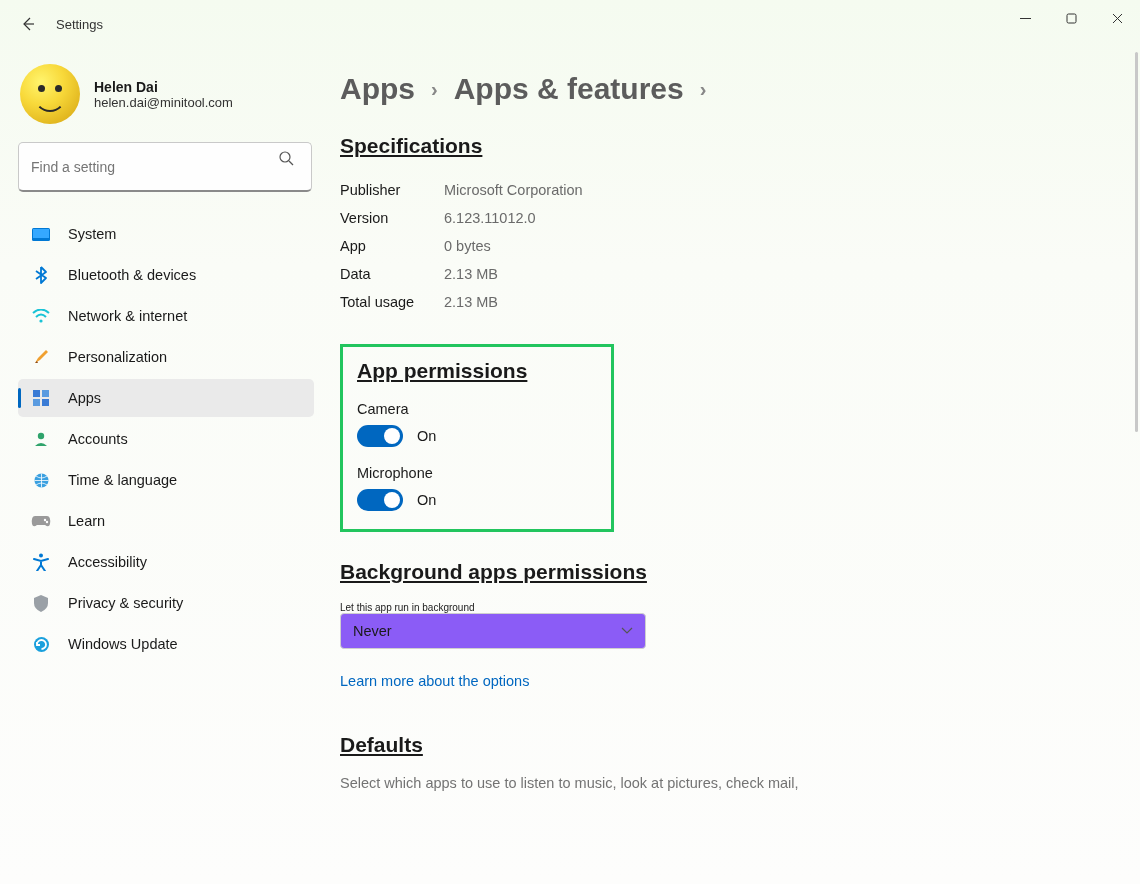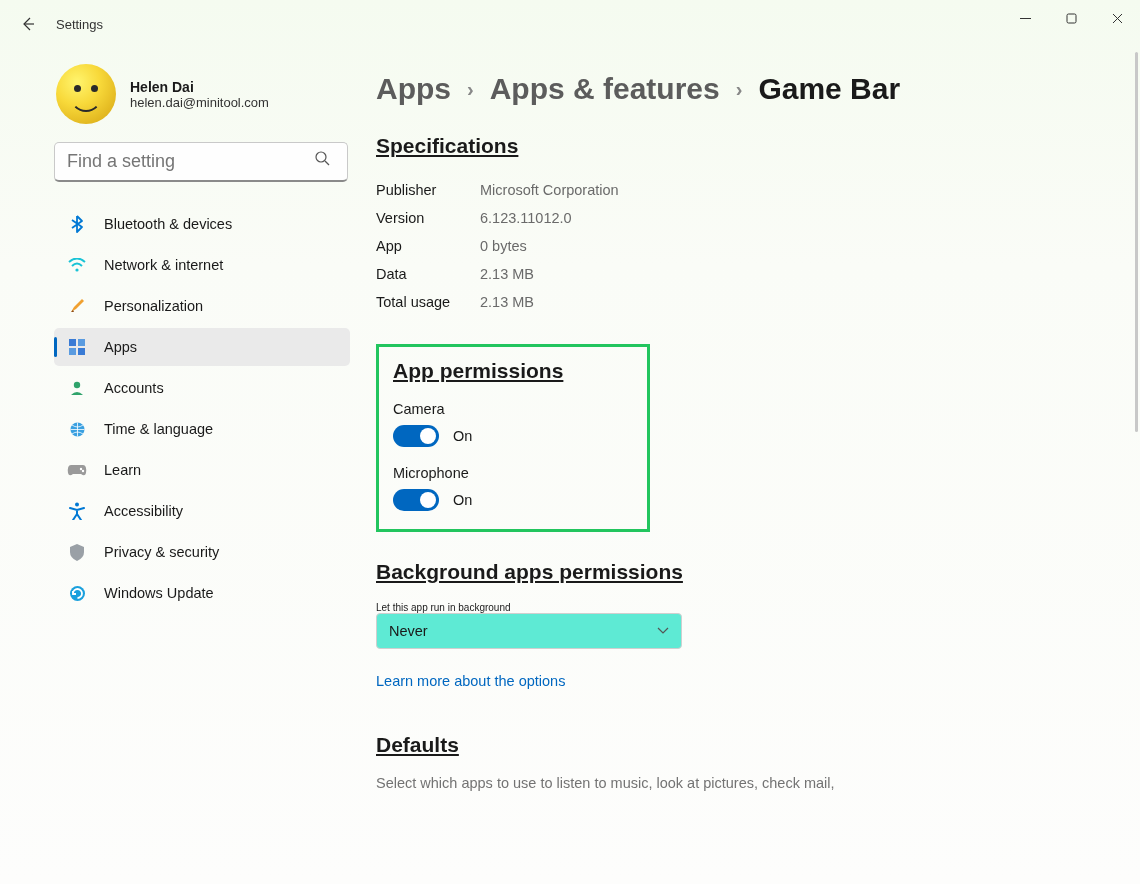--- a/index.html
+++ b/index.html
@@ -29,21 +29,21 @@
 .window-controls {
   position: absolute;
   top: 0; right: 0;
   display: flex;
 }
 .window-controls div {
   width: 46px; height: 36px;
   display: flex; align-items: center; justify-content: center;
   cursor: pointer;
 }
-.layout { display: flex; height: calc(884px - 48px); padding-left: 36px; }
+.layout { display: flex; height: calc(884px - 48px); }
 .sidebar {
   width: 320px;
   padding: 10px 4px 0 18px;
   display: flex; flex-direction: column;
   flex-shrink: 0;
 }
 .profile {
   display: flex; align-items: center;
   gap: 14px;
   padding: 6px 0 18px 2px;
@@ -75,26 +75,26 @@
   border-radius: 0 0 30px 30px;
 }
 .profile .name { font-weight: 600; font-size: 14px; }
 .profile .email { font-size: 13px; color: #333; }
 .search {
   position: relative;
   margin-bottom: 20px;
 }
 .search input {
   width: 294px;
-  height: 40px;
+  height: 50px;
   border: 1px solid #c9c9c9;
   border-bottom: 2px solid #8a8a8a;
   border-radius: 5px;
   padding: 0 36px 0 12px;
-  font-size: 18px;
+  font-size: 14px;
   background: #fefefe;
   outline: none;
 }
 .search .icon {
   position: absolute;
   right: 22px; top: 8px;
   pointer-events: none;
 }
 .nav { list-style: none; }
 .nav li {
@@ -170,21 +170,21 @@
   background: #fff;
   border-radius: 50%;
 }
 .toggle-state { font-size: 14.5px; }
 
 .bg-label { font-size: 10px; }
 .select {
   width: 306px; height: 36px;
   border: 1px solid #cfcfcf;
   border-radius: 4px;
-  background: #5eead4;
+  background: #8b5cf6;
   display: flex; align-items: center; justify-content: space-between;
   padding: 0 12px;
   font-size: 14.5px;
   cursor: pointer;
   margin-bottom: 24px;
 }
 .link { color: #0067c0; font-size: 14.5px; cursor: pointer; display: inline-block; margin-bottom: 44px; }
 
 .defaults-desc { font-size: 14.5px; color: #737373; margin-top: 12px; }
 
@@ -248,20 +248,29 @@
         <svg width="16" height="16" viewBox="0 0 16 16">
             <circle cx="7" cy="7" r="5" stroke="#555" fill="none" stroke-width="1.2"></circle>
             <path d="M11 11 L15 15" stroke="#555" stroke-width="1.2"></path>
           </svg>
       </span>
     </div>
 
     <ul class="nav">
       <li>
         <span class="icon">
+            <svg width="18" height="13">
+              <rect width="18" height="13" rx="1.5" fill="#0078d4"></rect>
+              <rect x="1" y="1" width="16" height="9" fill="#35a8ff"></rect>
+            </svg>
+          </span>
+        <span class="label">System</span>
+      </li>
+      <li>
+        <span class="icon">
             <svg width="14" height="18" viewBox="0 0 14 18">
               <path d="M7 1 V17 L12 12 L2 5 M7 1 L12 6 L2 13" stroke="#0078d4" stroke-width="1.8" fill="none" stroke-linejoin="round"></path>
             </svg>
           </span>
         <span class="label">Bluetooth &amp; devices</span>
       </li>
       <li>
         <span class="icon">
             <svg width="18" height="14" viewBox="0 0 18 14">
               <path d="M1 4 Q9 -3 17 4" stroke="#19c3d6" stroke-width="2" fill="none"></path>
@@ -348,21 +357,20 @@
       </li>
     </ul>
   </aside>
 
   <main class="content">
     <div class="breadcrumb">
       <span class="crumb">Apps</span>
       <span class="chev">›</span>
       <span class="crumb">Apps &amp; features</span>
       <span class="chev">›</span>
-      <span class="current">Game Bar</span>
     </div>
 
     <h2 class="section">Specifications</h2>
     <div class="spec-table">
       <div class="spec-row">
           <div class="k">Publisher</div>
           <div class="v">Microsoft Corporation</div>
         </div>
       <div class="spec-row">
           <div class="k">Version</div>

